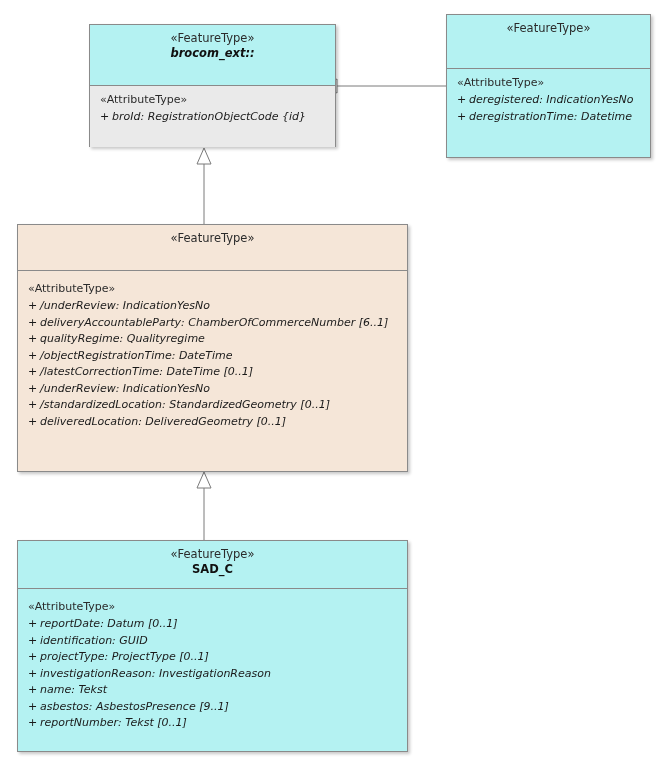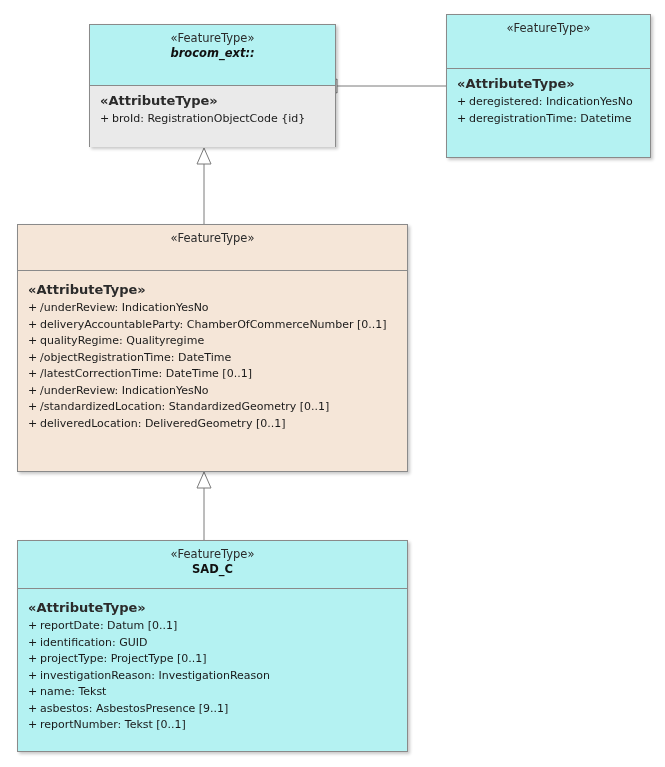--- a/index.html
+++ b/index.html
@@ -59,41 +59,41 @@
   }
   .cls-header .clsname.two-line {
     line-height: 15px;
     text-align: center;
   }
   .cls-body {
     box-sizing: border-box;
     padding: 6px 4px 6px 4px;
   }
   .attr-stereo {
-    font-size: 13px;
+    font-size: 11px;
     color: #2b2b2b;
     padding: 1px 0 3px 6px;
-    font-weight: bold;
   }
   .attr-row {
     display: flex;
     font-size: 11px;
     color: #1a1a1a;
     line-height: 16.5px;
     white-space: nowrap;
   }
   .attr-vis {
     width: 18px;
     text-align: left;
     padding-left: 6px;
     box-sizing: border-box;
     flex: none;
   }
   .attr-text {
     flex: 1 1 auto;
+    font-style: italic;
   }
   
   .inner-box {
     box-sizing: border-box;
     border-top: 1px solid #8a8a8a;
     background: #eaeaea;
   }
 </style>
 </head>
 <body>
@@ -148,21 +148,21 @@
       <div class="stereotype">«FeatureType»</div>
     </div>
     <div class="cls-body" style="padding-top:10px;">
       <div class="attr-stereo">«AttributeType»</div>
       <div class="attr-row">
         <span class="attr-vis">+</span>
         <span class="attr-text">/underReview: IndicationYesNo</span>
       </div>
       <div class="attr-row">
         <span class="attr-vis">+</span>
-        <span class="attr-text">deliveryAccountableParty: ChamberOfCommerceNumber [0..1]</span>
+        <span class="attr-text">deliveryAccountableParty: ChamberOfCommerceNumber [6..1]</span>
       </div>
       <div class="attr-row">
         <span class="attr-vis">+</span>
         <span class="attr-text">qualityRegime: Qualityregime</span>
       </div>
       <div class="attr-row">
         <span class="attr-vis">+</span>
         <span class="attr-text">/objectRegistrationTime: DateTime</span>
       </div>
       <div class="attr-row">

